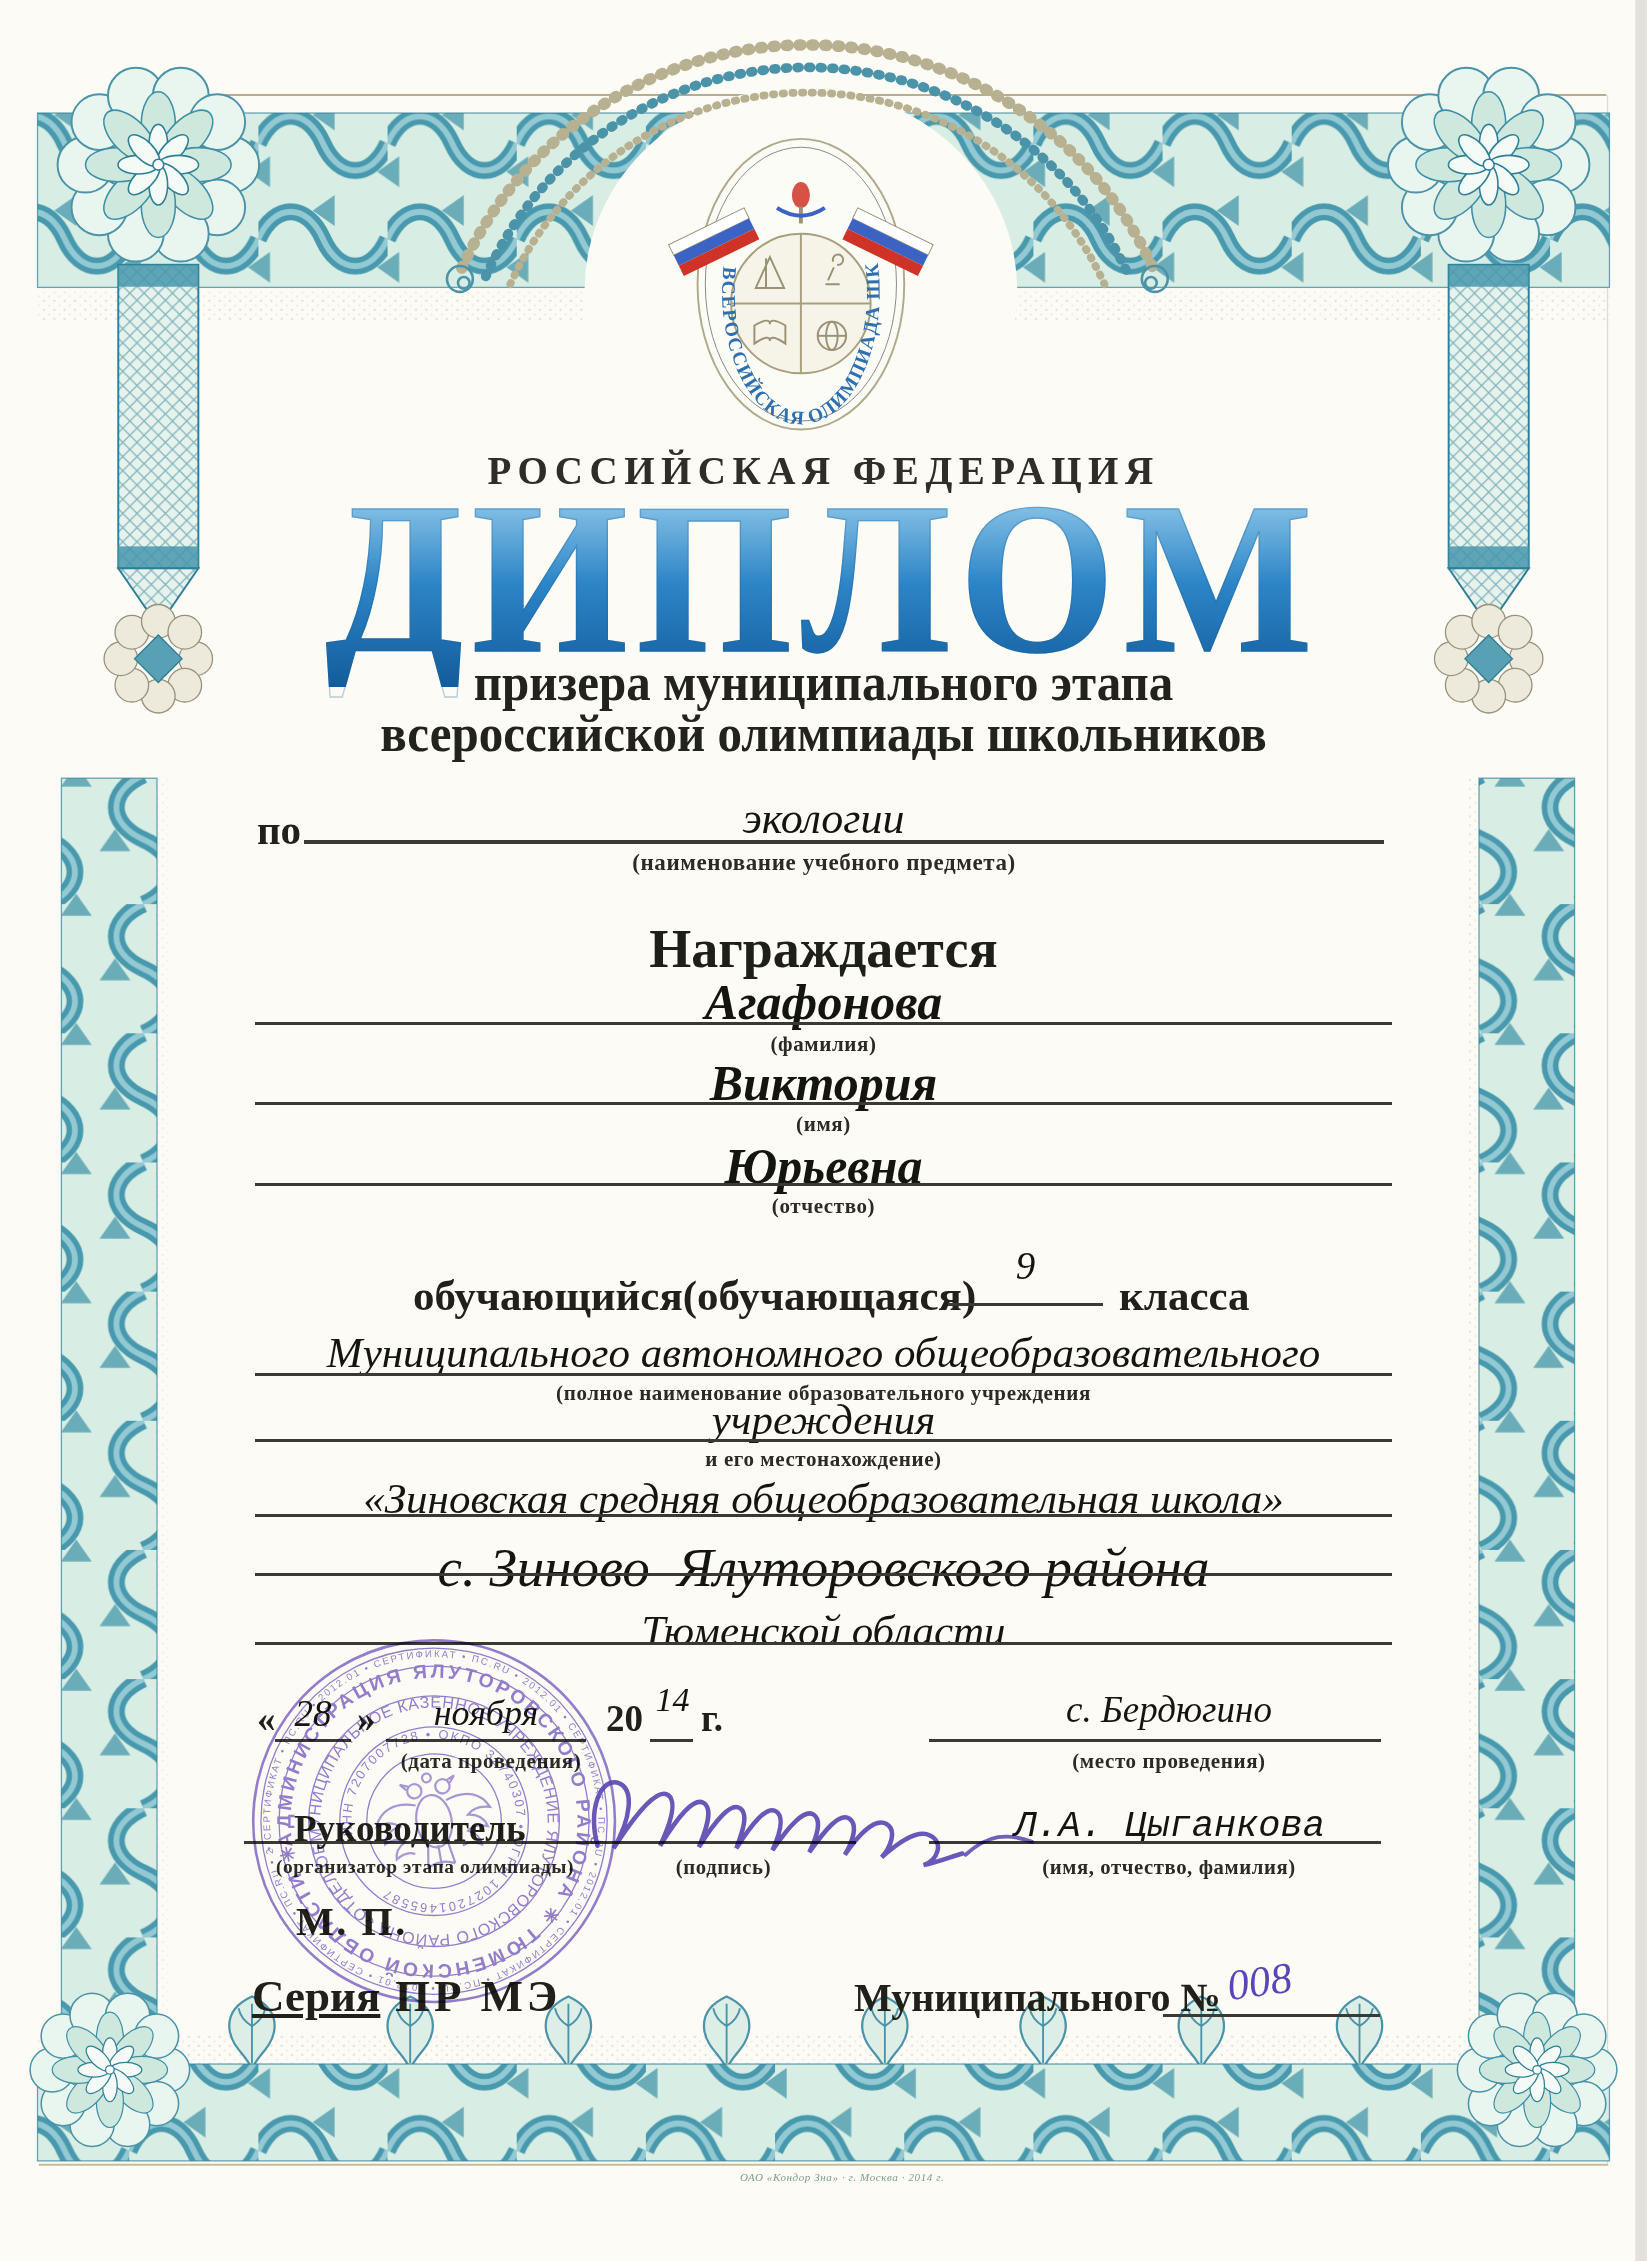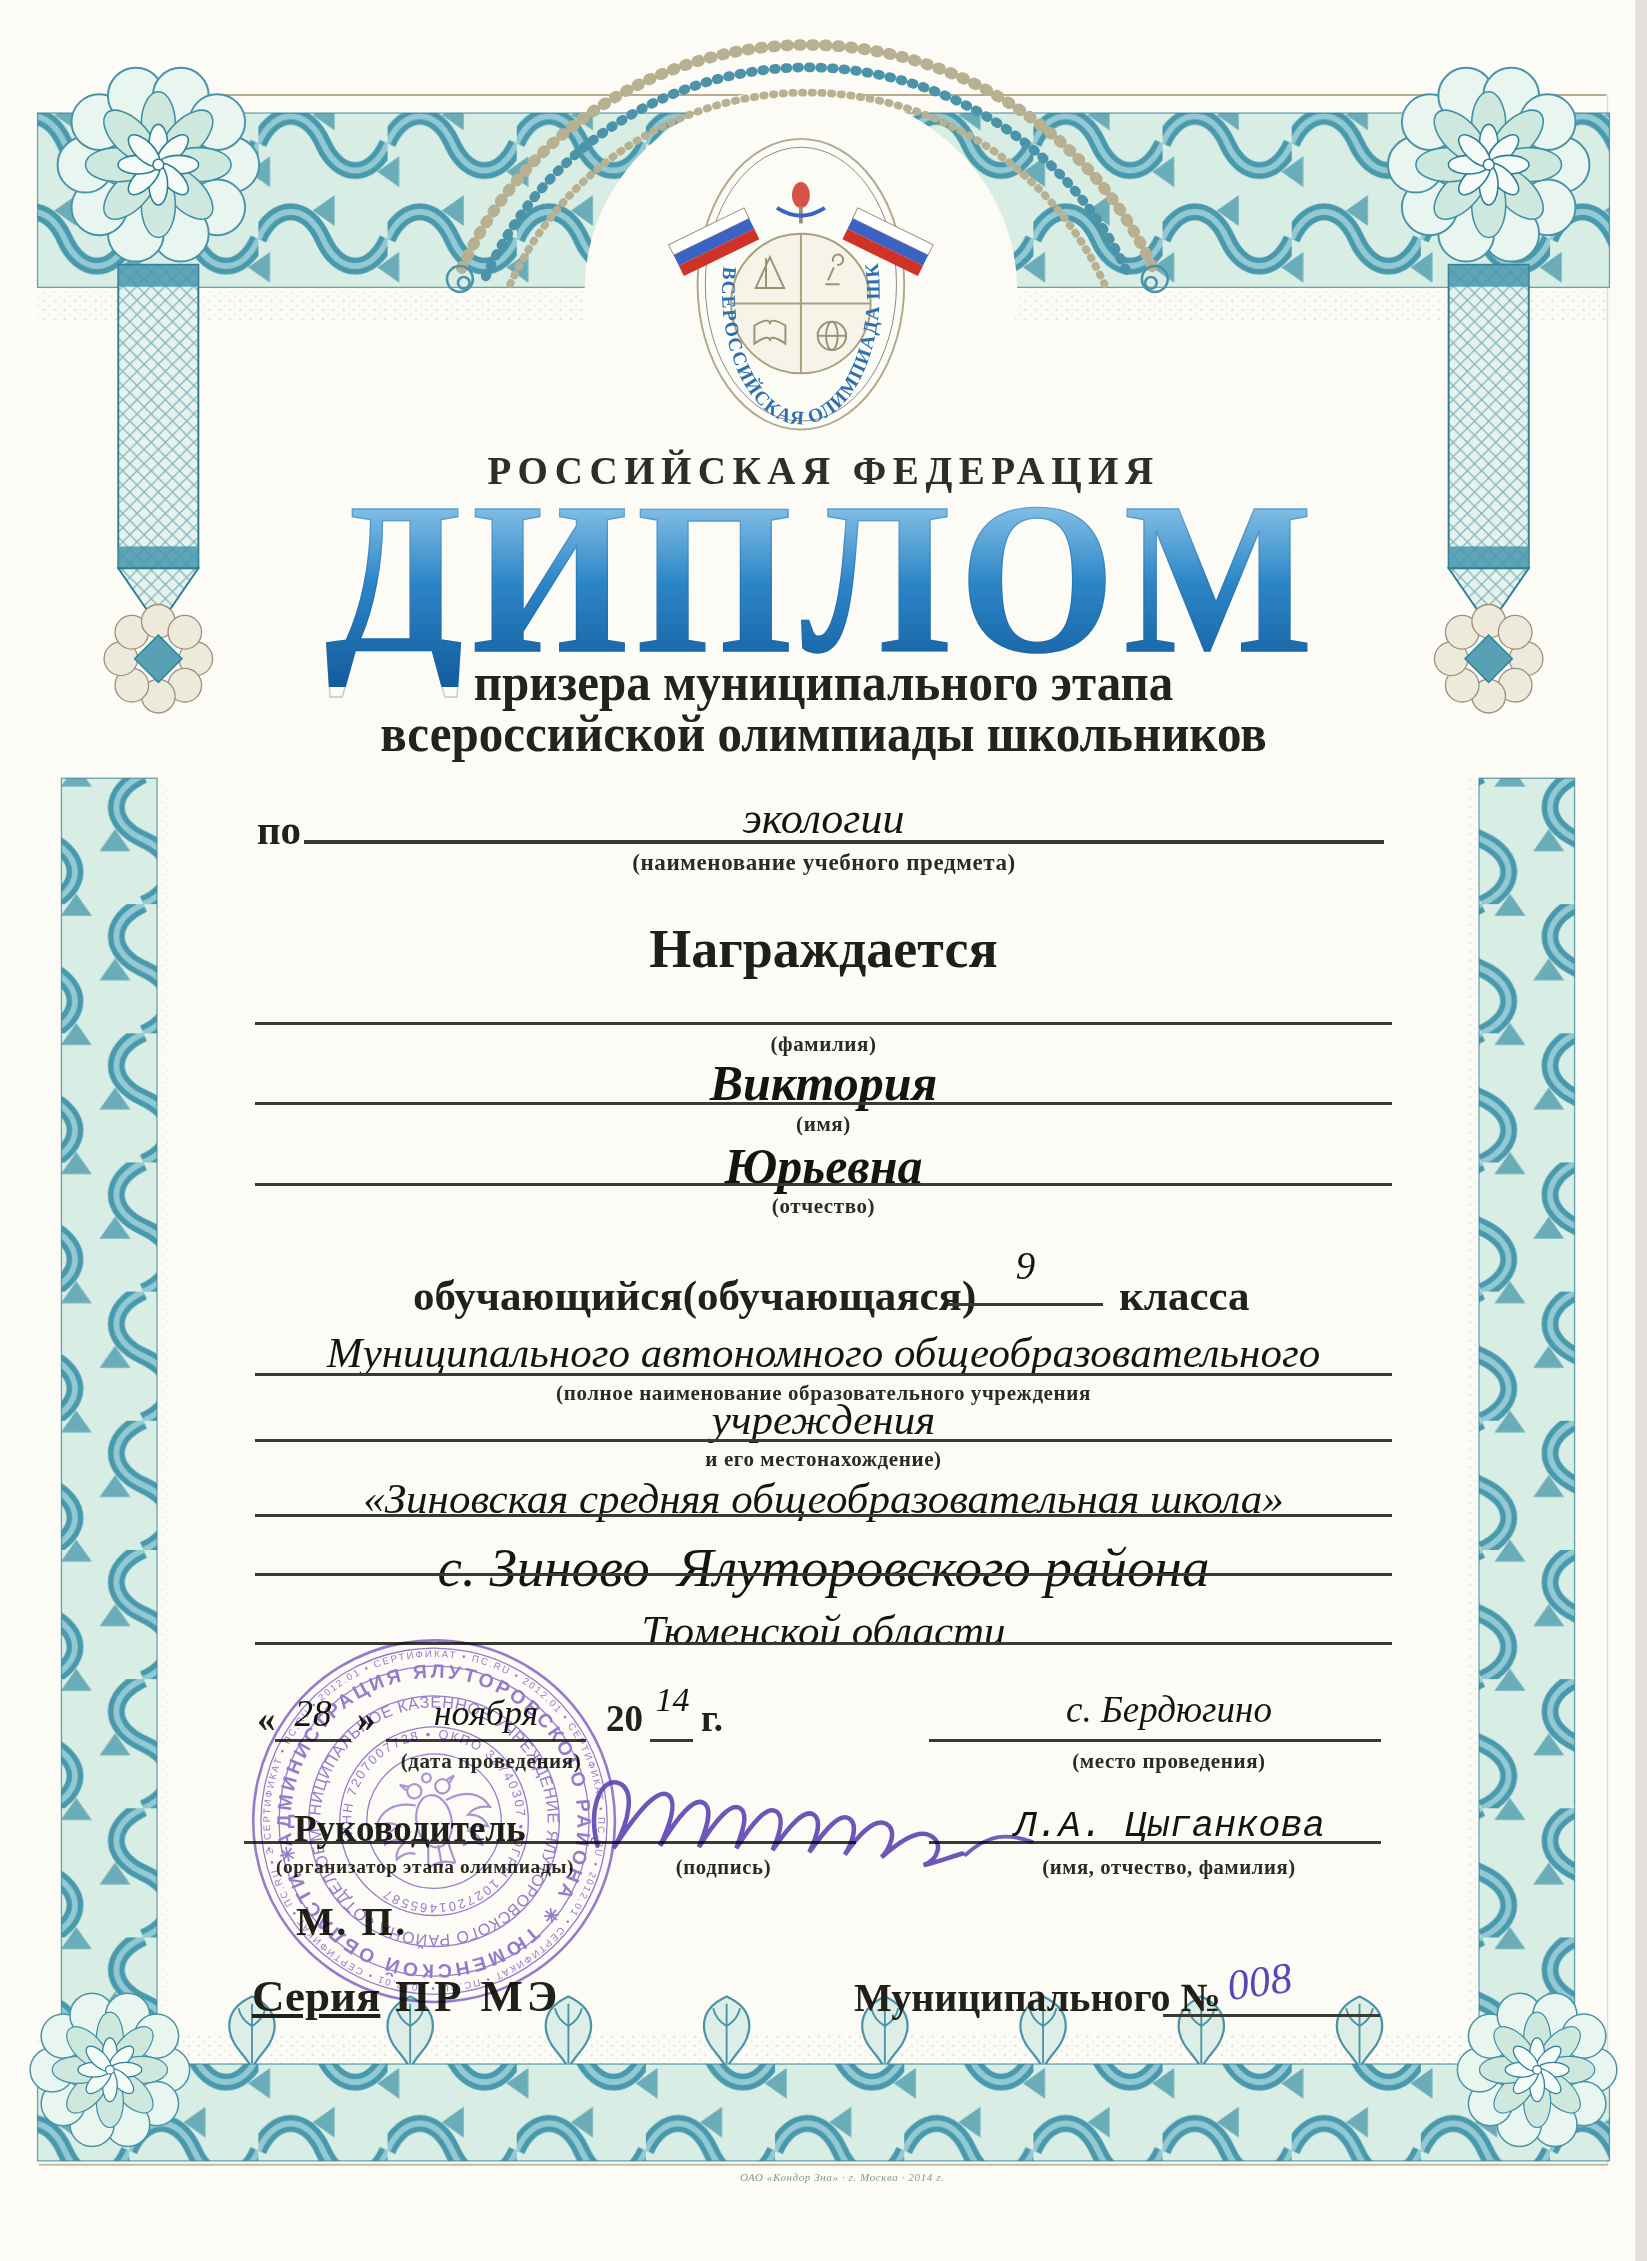--- a/index.html
+++ b/index.html
@@ -212,20 +212,21 @@
   <div class="abs ctr subt" style="top:658px;">призера муниципального этапа</div>
   <div class="abs ctr subt" style="top:709px;">всероссийской олимпиады школьников</div>
 
   <div class="abs val" style="left:255px;width:1137px;top:793px;font-size:44px;text-align:center;">экологии</div>
   <div class="abs lbl" style="left:257px;top:806px;font-size:41px;">по</div>
   <div class="fline" style="left:304px;top:840px;width:1080px;border-bottom-width:4.5px;"></div>
   <div class="abs ctr award" style="top:922px;">Награждается</div>
 
   <div class="abs cap" style="left:517px;width:614px;top:850px;font-size:23px;">(наименование учебного предмета)</div>
 
+  <div class="abs valb ctr" style="top:973px;font-size:50px;">Агафонова</div>
   <div class="fline" style="left:255px;top:1022px;width:1137px;"></div>
   <div class="abs cap ctr" style="top:1032px;">(фамилия)</div>
 
   <div class="abs valb ctr" style="top:1054px;font-size:50px;">Виктория</div>
   <div class="fline" style="left:255px;top:1102px;width:1137px;"></div>
   <div class="abs cap ctr" style="top:1112px;">(имя)</div>
 
   <div class="abs valb ctr" style="top:1137px;font-size:50px;">Юрьевна</div>
   <div class="fline" style="left:255px;top:1183px;width:1137px;"></div>
   <div class="abs cap ctr" style="top:1194px;">(отчество)</div>

